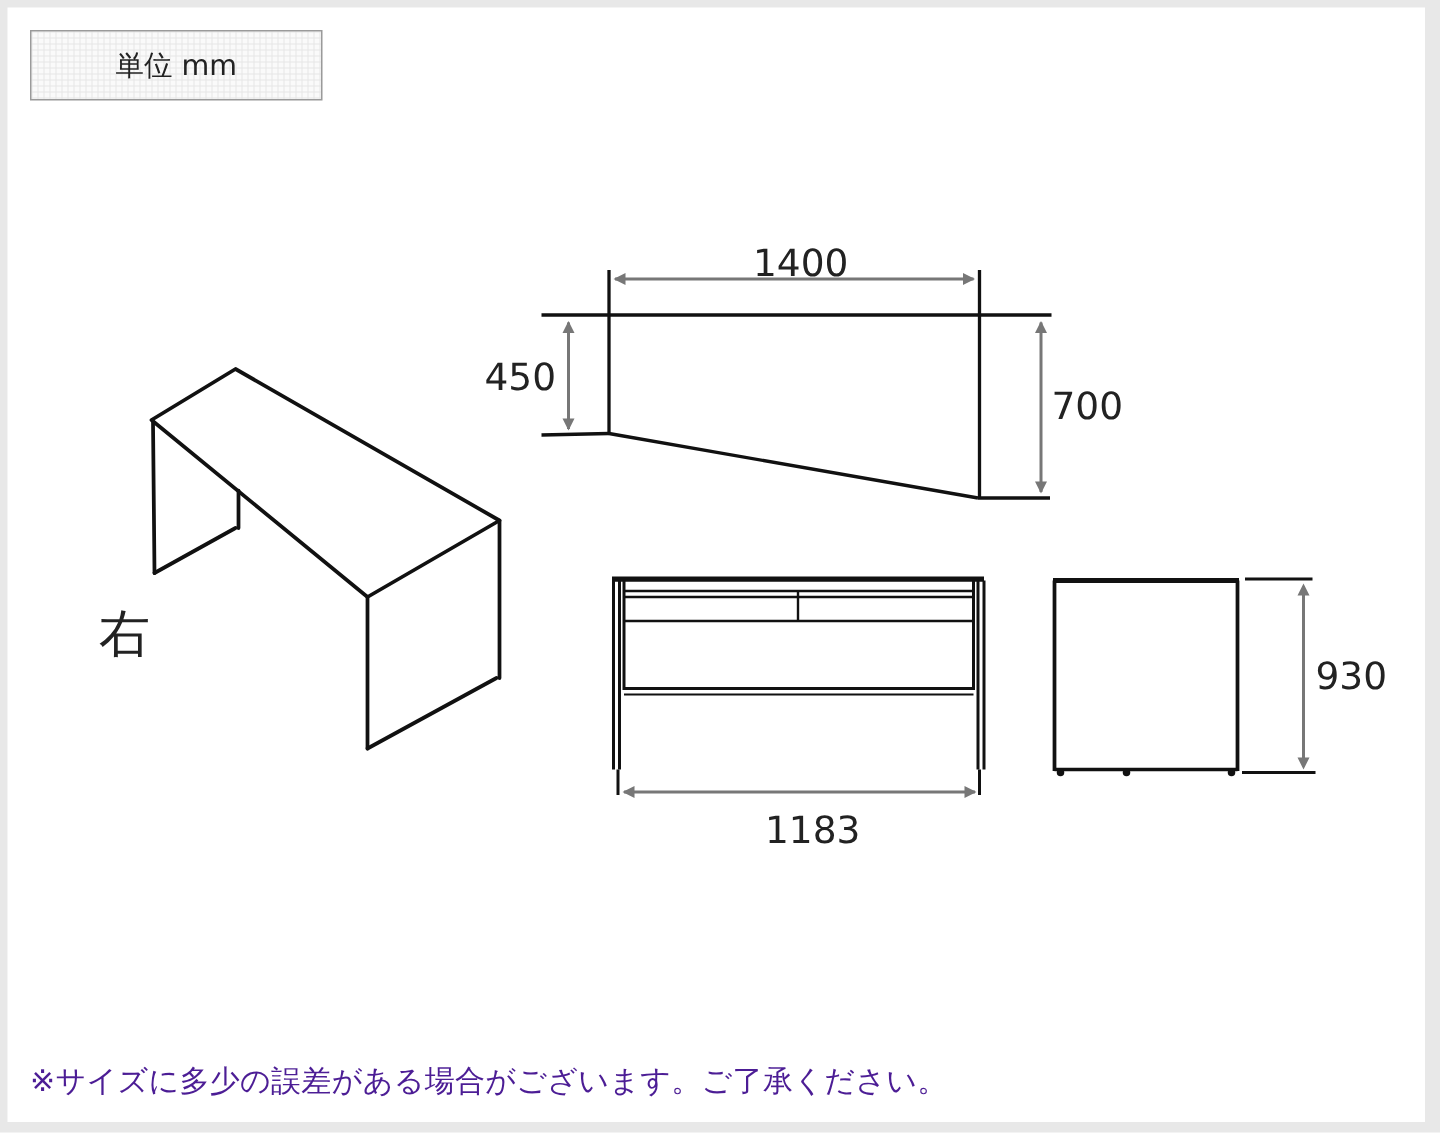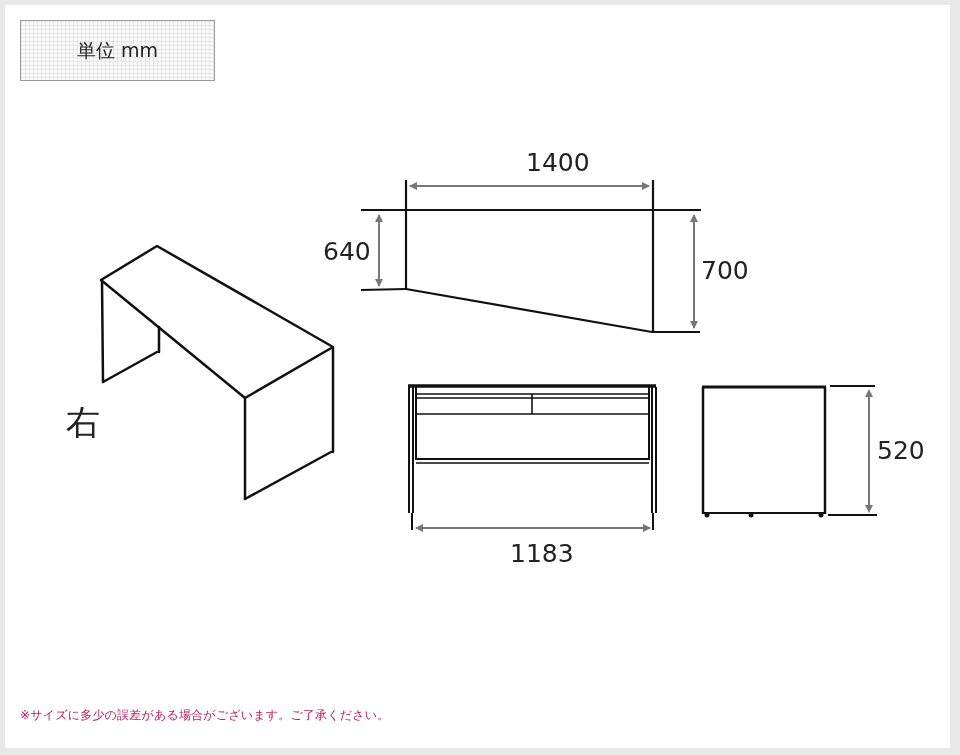--- a/index.html
+++ b/index.html
@@ -1,28 +1,28 @@
 <!DOCTYPE html>
 <html><head>
 <meta charset="utf-8">
 <style>
   html, body { margin:0; padding:0; }
   body { width:960px; height:755px; background:#e8e8e8; position:relative; overflow:hidden;
          font-family:"DejaVu Sans", "Liberation Sans", sans-serif; }
   .panel { position:absolute; left:5px; top:5px; width:945px; height:743px; background:#ffffff; }
-  .unit-box { position:absolute; left:20px; top:20px; width:195px; height:61px; box-sizing:border-box;
+  .unit-box { position:absolute; left:20px; top:20px; width:195px; height:47px; box-sizing:border-box;
               border:1px solid #9a9a9a;
               background-color:#fafafa;
               background-image:
                 linear-gradient(#e6e6e6 1px, transparent 1px),
                 linear-gradient(90deg, #e6e6e6 1px, transparent 1px);
               background-size:4px 4px;
               display:flex; align-items:center; justify-content:center;
               font-size:19px; color:#222; }
-  .note { position:absolute; left:20px; top:707px; font-size:12px; color:#be185d; letter-spacing:0.2px; }
+  .note { position:absolute; left:20px; top:707px; font-size:20px; color:#4c1d95; letter-spacing:0.2px; }
   .dim { position:absolute; font-size:25px; color:#222; line-height:1; }
   .label-right { position:absolute; left:66px; top:400px; font-size:34px; color:#222; font-family:"DejaVu Serif", serif; }
   svg { position:absolute; left:0; top:0; }
 </style>
 </head>
 <body>
 
 <div class="panel"></div>
 
 <div class="unit-box">
@@ -97,19 +97,19 @@
   </g>
   <g stroke="#777" stroke-width="2" fill="#777">
     <line x1="869" y1="391" x2="869" y2="511"></line>
     <polygon points="869,389 865,397 873,397" stroke="none"></polygon>
     <polygon points="869,513 865,505 873,505" stroke="none"></polygon>
   </g>
 </svg>
 
 <div class="label-right">右</div>
 
-<div class="dim" style="left:502px; top:150px;margin-left:24px;">1400</div>
-<div class="dim" style="left:323px; top:239px;">640</div>
+<div class="dim" style="left:502px; top:163px;">1400</div>
+<div class="dim" style="left:323px; top:239px;">450</div>
 <div class="dim" style="left:701px; top:258px;text-align:right;">700</div>
 <div class="dim" style="left:510px; top:541px;">1183</div>
-<div class="dim" style="left:877px; top:438px;">520</div>
+<div class="dim" style="left:877px; top:438px;">930</div>
 
 <div class="note">※サイズに多少の誤差がある場合がございます。ご了承ください。</div>
 
 </body></html>

